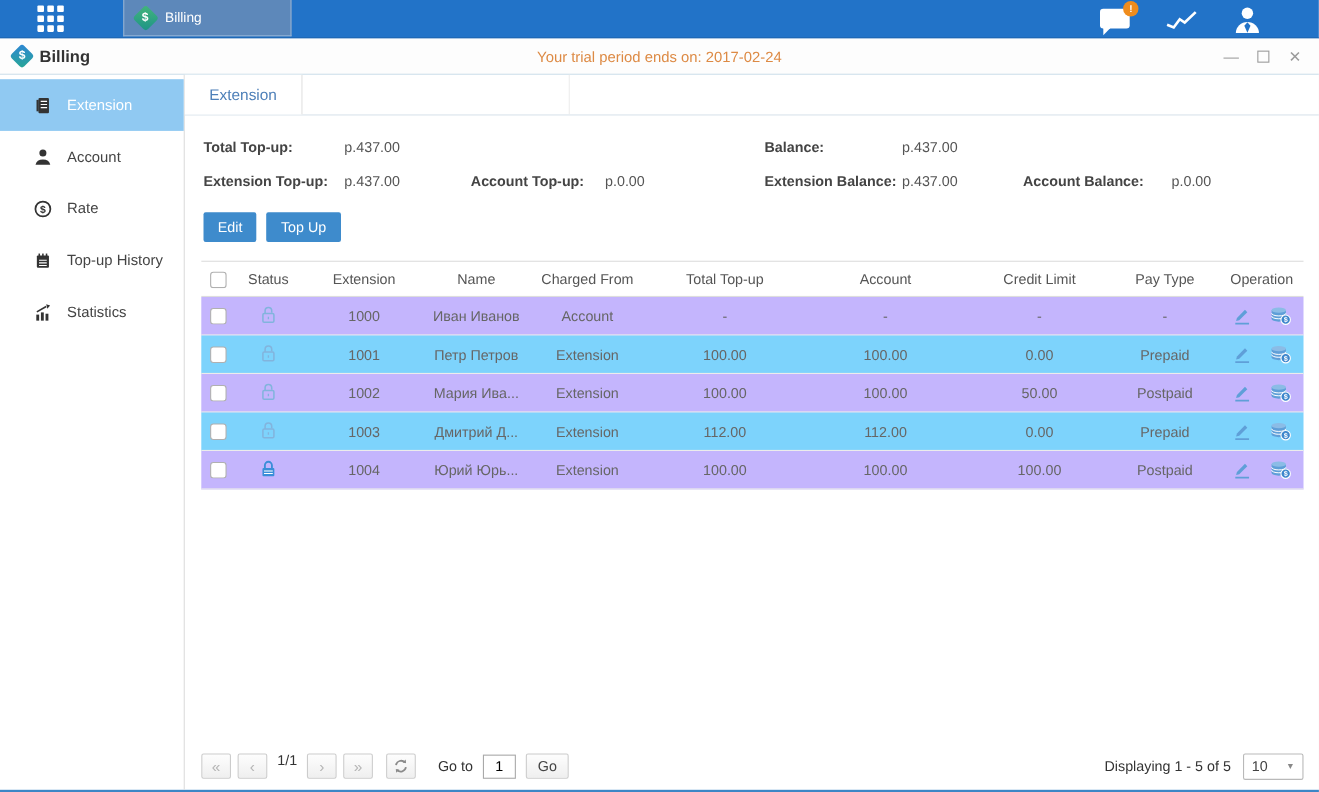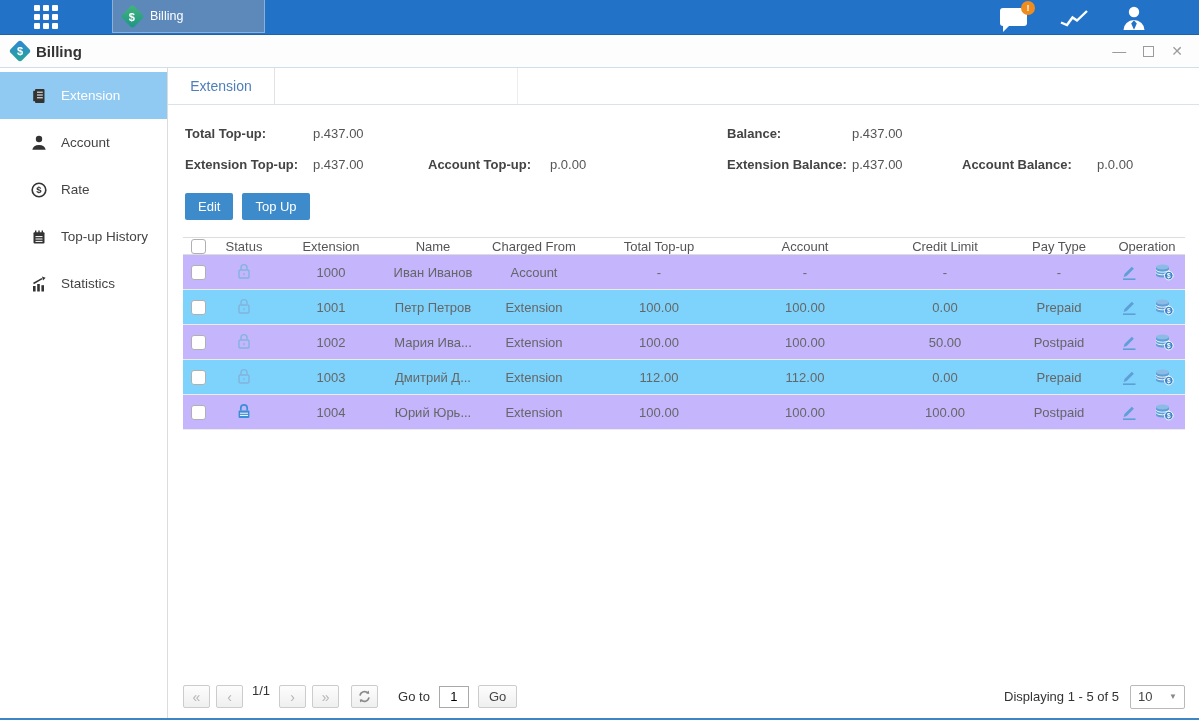--- a/index.html
+++ b/index.html
@@ -51,35 +51,35 @@
   .side-item.active { background:#90c9f2; color:#fff; }
   .side-item svg { flex:0 0 auto; }
 
   .content { flex:1; position:relative; }
   .tabstrip { height:37px; border-bottom:1px solid #d9e3ec; position:relative; }
   .tabstrip::after { content:""; position:absolute; left:349px; top:0; bottom:0; width:1px; background:#ededed; }
   .tab { width:107px; height:100%; border-right:1px solid #e2e2e2; display:flex; align-items:center;
          justify-content:center; font-size:14px; color:#4d7fb8; background:#fff; cursor:pointer; }
 
   
-  .summary { display:flex; padding:13px 0 0 17px; font-size:13px;gap:32px; }
+  .summary { display:flex; padding:13px 0 0 17px; font-size:13px; }
   .s-left { width:510px; flex:0 0 auto; } .s-right { flex:1; }
   .s-row { display:flex; height:31px; align-items:center; }
   .s-label { font-weight:bold; color:#444; } .s-val { color:#555; }
   .w128{width:128px;} .w115{width:115px;} .w122{width:122px;} .w125{width:125px;} .w110{width:110px;} .w135{width:135px;}
 
   .actions { padding:13px 0 0 17px; display:flex; gap:9px; }
   .btn { background:#3e8bcc; color:#ffffff; font-size:13px; border:none; border-radius:2px;
          height:27px; padding:0 13px; cursor:pointer; font-family:inherit; }
 
   
   .table { margin:17px 14px 0 15px; }
   .thead,.trow { display:grid; grid-template-columns:30px 62px 112px 92px 110px 140px 152px 128px 100px 1fr;
                  align-items:center; }
-  .thead { height:18px; border-top:1px solid #ddd; border-bottom:1px solid #ddd; color:#555; font-size:13px; }
+  .thead { height:33px; border-top:1px solid #ddd; border-bottom:1px solid #ddd; color:#555; font-size:13px; }
   .trow { height:35px; border-bottom:1px solid #ececec; font-size:13px; color:#666; background:#c4b5fd; }
   .trow.alt { background:#7dd3fc; }
   .cell { text-align:center; overflow:hidden; white-space:nowrap; }
   .checkbox { display:inline-block; width:15px; height:15px; border:1px solid #b0b0b0; border-radius:3px;
               background:#fff; cursor:pointer; vertical-align:middle; }
   .lock-closed { display:none; }
   .trow.locked .lock-closed { display:inline; }
   .op-cell { display:flex; justify-content:center; align-items:center; gap:16px; }
   .op-cell span { cursor:pointer; display:flex; }
 
@@ -139,20 +139,21 @@
         <svg width="26" height="25" viewBox="0 0 26 25">
           <circle cx="13" cy="7" r="5.2" fill="#fff"></circle>
           <path d="M2.5 25 a10.5 10 0 0 1 21 0 z" fill="#fff"></path>
           <path d="M13 15.2 l-2.8 3.2 2.8 6.4 2.8 -6.4 z" fill="#2273c8"></path>
         </svg>
       </div>
     </div>
   </div>
 
   <div class="titlebar">
+    <div class="trial">Your trial period ends on: 2017-02-24</div>
     <div class="win-title">
       <span class="diamond blueteal">
           <b>$</b>
         </span>
       <span>Billing</span>
     </div>
     <div class="win-controls">
       <span class="min">—</span>
       <span class="max"></span>
       <span class="close">✕</span>

